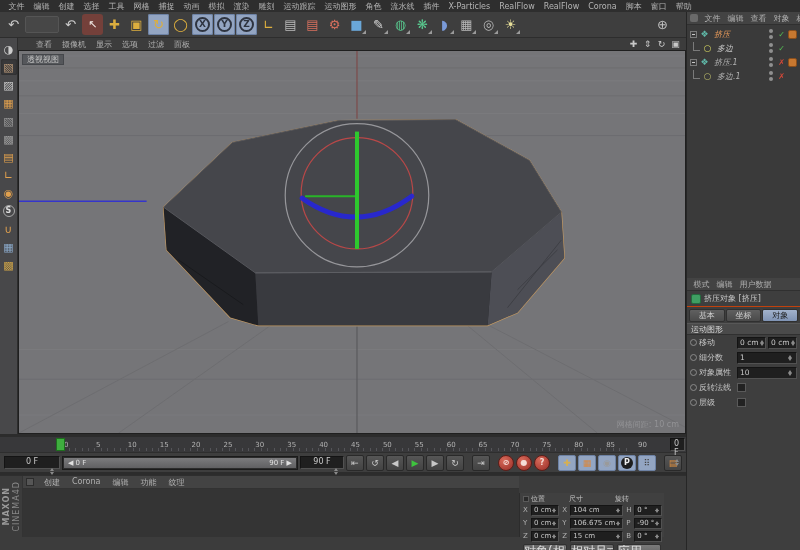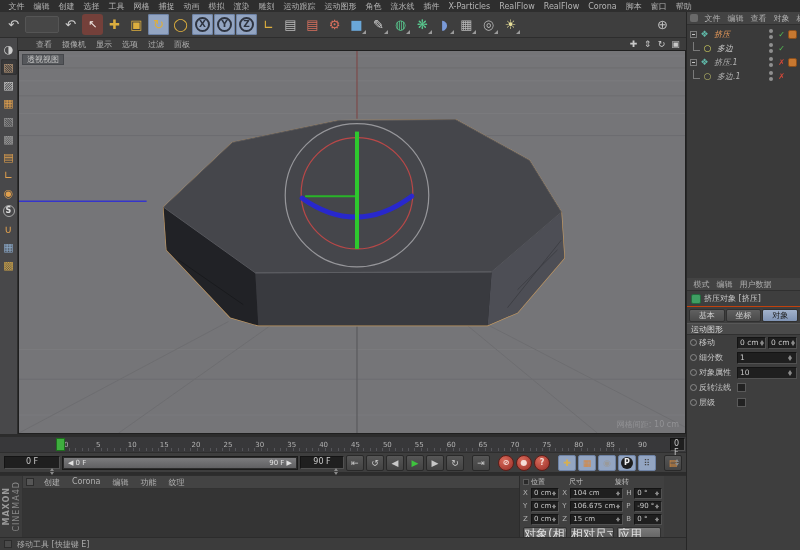--- a/index.html
+++ b/index.html
@@ -73,21 +73,21 @@
   .bottom { height:62px; display:flex; background:#3c3c3c; border-top:1px solid #2e2e2e; }
   .brand { width:22px; display:flex; align-items:center; justify-content:center; gap:1px; background:#3c3c3c; }
   .brand b, .brand s { writing-mode:vertical-rl; transform:rotate(180deg); text-decoration:none; font-size:8px; letter-spacing:1px; color:#9a9a9a; }
   .brand s { color:#8a8a8a; font-weight:400; }
   .matbody { flex:1; display:flex; flex-direction:column; border-left:1px solid #333; }
   .matmenu { height:13px; display:flex; align-items:center; font-size:8px; color:#b0b0b0; background:#434343; border-bottom:1px solid #323232; padding-left:3px; }
   .matmenu .mbox { width:8px; height:8px; background:#565656; border:1px solid #2c2c2c; margin-right:4px; }
   .matmenu span.mi { padding:0 6px; }
   .matarea { flex:1; background:#343434; }
 
-  .coords { width:145px; background:#404040; border-left:1px solid #2c2c2c; padding:1px 3px; display:flex; flex-direction:column; font-size:7px; }
+  .coords { width:145px; background:#404040; border-left:1px solid #2c2c2c; padding:1px 3px; display:flex; flex-direction:column; font-size:7px;margin-top:17px; }
   .chead { display:flex; height:10px; align-items:center; color:#c4c4c4; }
   .chead .cg { flex:1; display:flex; align-items:center; gap:2px; }
   .cbox { width:6px; height:6px; background:#2a2a2a; border:1px solid #5a5a5a; }
   .cgrid { display:flex; gap:3px; }
   .cgroup { flex:1; display:flex; flex-direction:column; gap:1px; }
   .crow { display:flex; align-items:center; height:12px; gap:2px; }
   .caxis { width:6px; color:#b0b0b0; flex:none; }
   .cfield { flex:1; min-width:0; background:#1f1f1f; border:1px solid; border-color:#141414 #525252 #525252 #141414; height:11px; display:flex; align-items:center; padding:0 2px; font-size:7px; color:#c8c8c8; overflow:hidden; white-space:nowrap; }
   .cfield .spin { width:5px; }
   .cbottom { display:flex; gap:3px; margin-top:2px; }
@@ -569,24 +569,20 @@
               <span class="dda"></span>
             </span>
           <span class="cbtn apply">
               <span>应用</span>
             </span>
         </div>
       </div>
       <div class="cspacer"></div>
     </div>
 
-    <div class="statusbar">
-      <span class="sbox"></span>
-      <span>移动工具 [快捷键 E]</span>
-    </div>
   </div>
 
   <div class="rightpanel">
     <div class="pmenu">
       <span class="picon"></span>
       <span style="display:flex;">
 
       <span class="mi">文件</span>
           <span class="mi">编辑</span>
           <span class="mi">查看</span>

